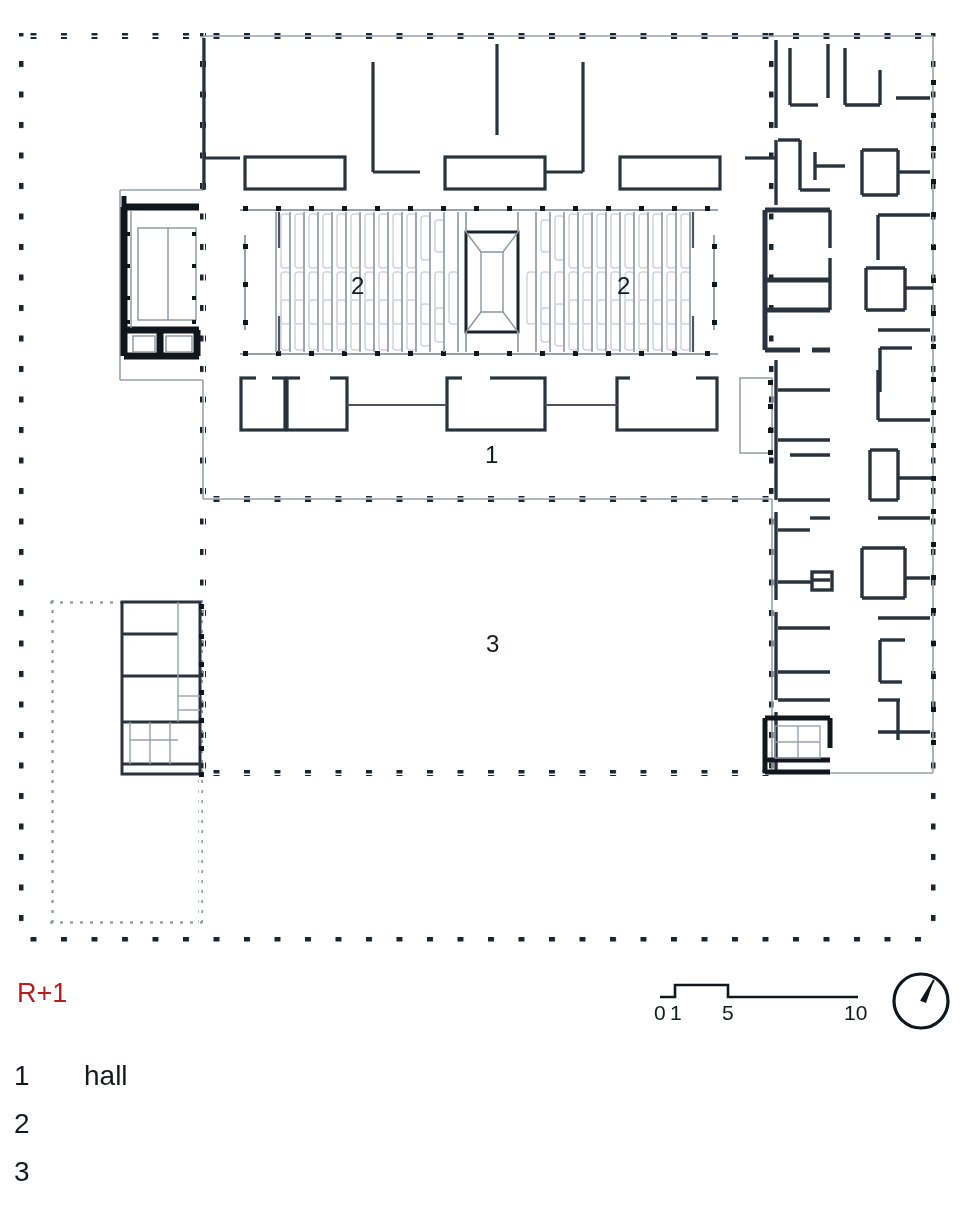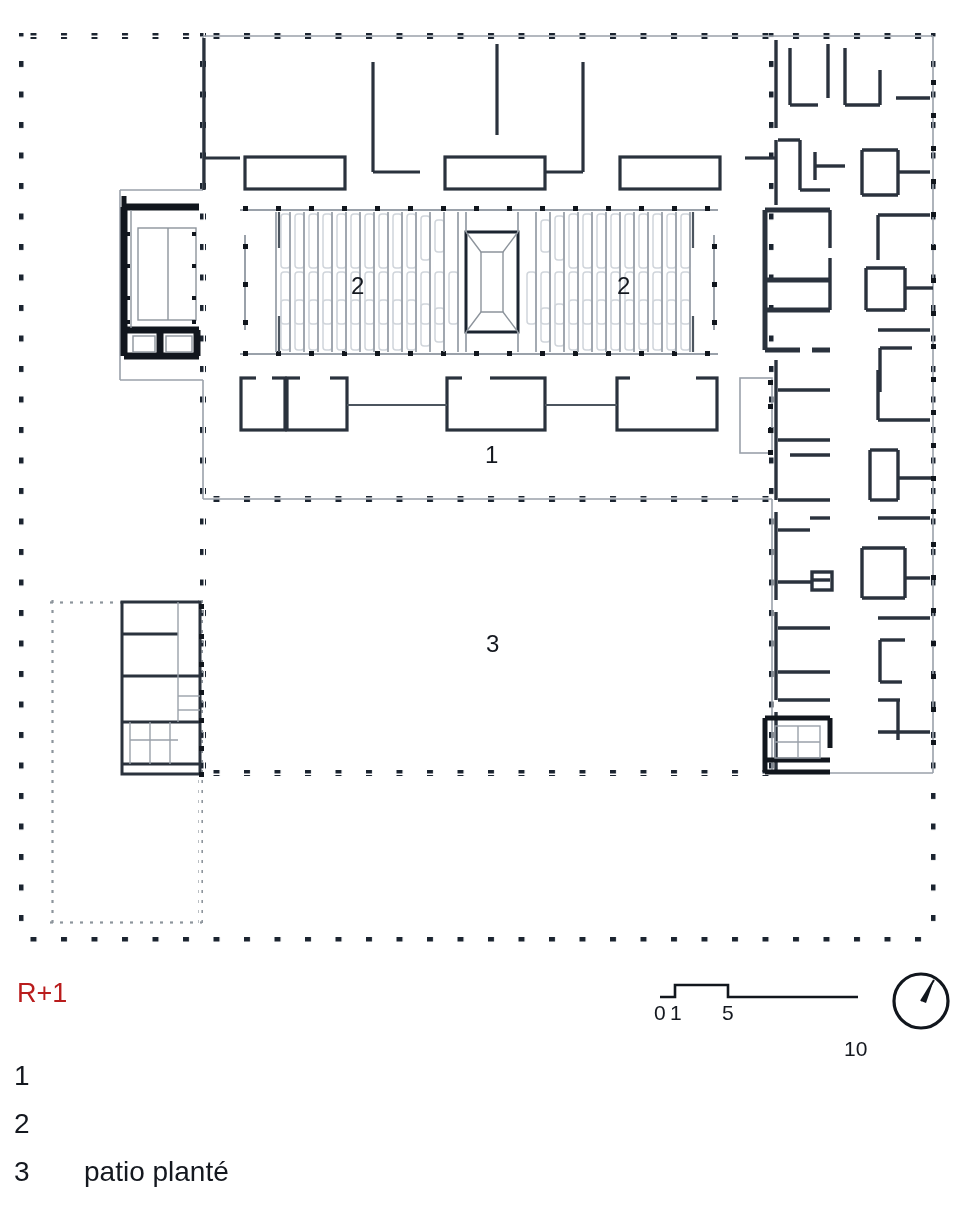--- a/index.html
+++ b/index.html
@@ -586,37 +586,37 @@
 
   <div id="floor-level-label" class="sheet-label">R+1</div>
 
   <div id="scale-bar-group">
     <svg width="230" height="30" viewBox="0 0 230 30">
       <path d="M10,22 L25,22 L25,10 L78,10 L78,22 L208,22" fill="none" stroke="#11161d" stroke-width="2.6" stroke-linejoin="miter" stroke-linecap="butt"></path>
     </svg>
     <div class="scale-tick-label" style="left:4px;top:26px;">0</div>
     <div class="scale-tick-label" style="left:20px;top:26px;">1</div>
     <div class="scale-tick-label" style="left:72px;top:26px;">5</div>
-    <div class="scale-tick-label" style="left:194px;top:26px;margin-top:36px;">10</div>
+    <div class="scale-tick-label" style="left:194px;top:26px;">10</div>
   </div>
 
   <div id="compass-group">
     <svg width="62" height="62" viewBox="0 0 62 62">
       <circle cx="31" cy="31" r="27" fill="#ffffff" stroke="#11161d" stroke-width="3.2"></circle>
       <path d="M31,31 L44,10 L36,33 Z" fill="#11161d"></path>
       <path d="M31,31 L44,10" fill="none" stroke="#11161d" stroke-width="2"></path>
     </svg>
   </div>
 
   <div id="legend-block">
     <div class="legend-row">
       <span class="legend-key">1</span>
+      <span class="legend-name">hall</span>
     </div>
     <div class="legend-row">
       <span class="legend-key">2</span>
     </div>
     <div class="legend-row">
       <span class="legend-key">3</span>
-      <span class="legend-name">patio planté</span>
     </div>
   </div>
 
 </div>
 
 </body></html>

